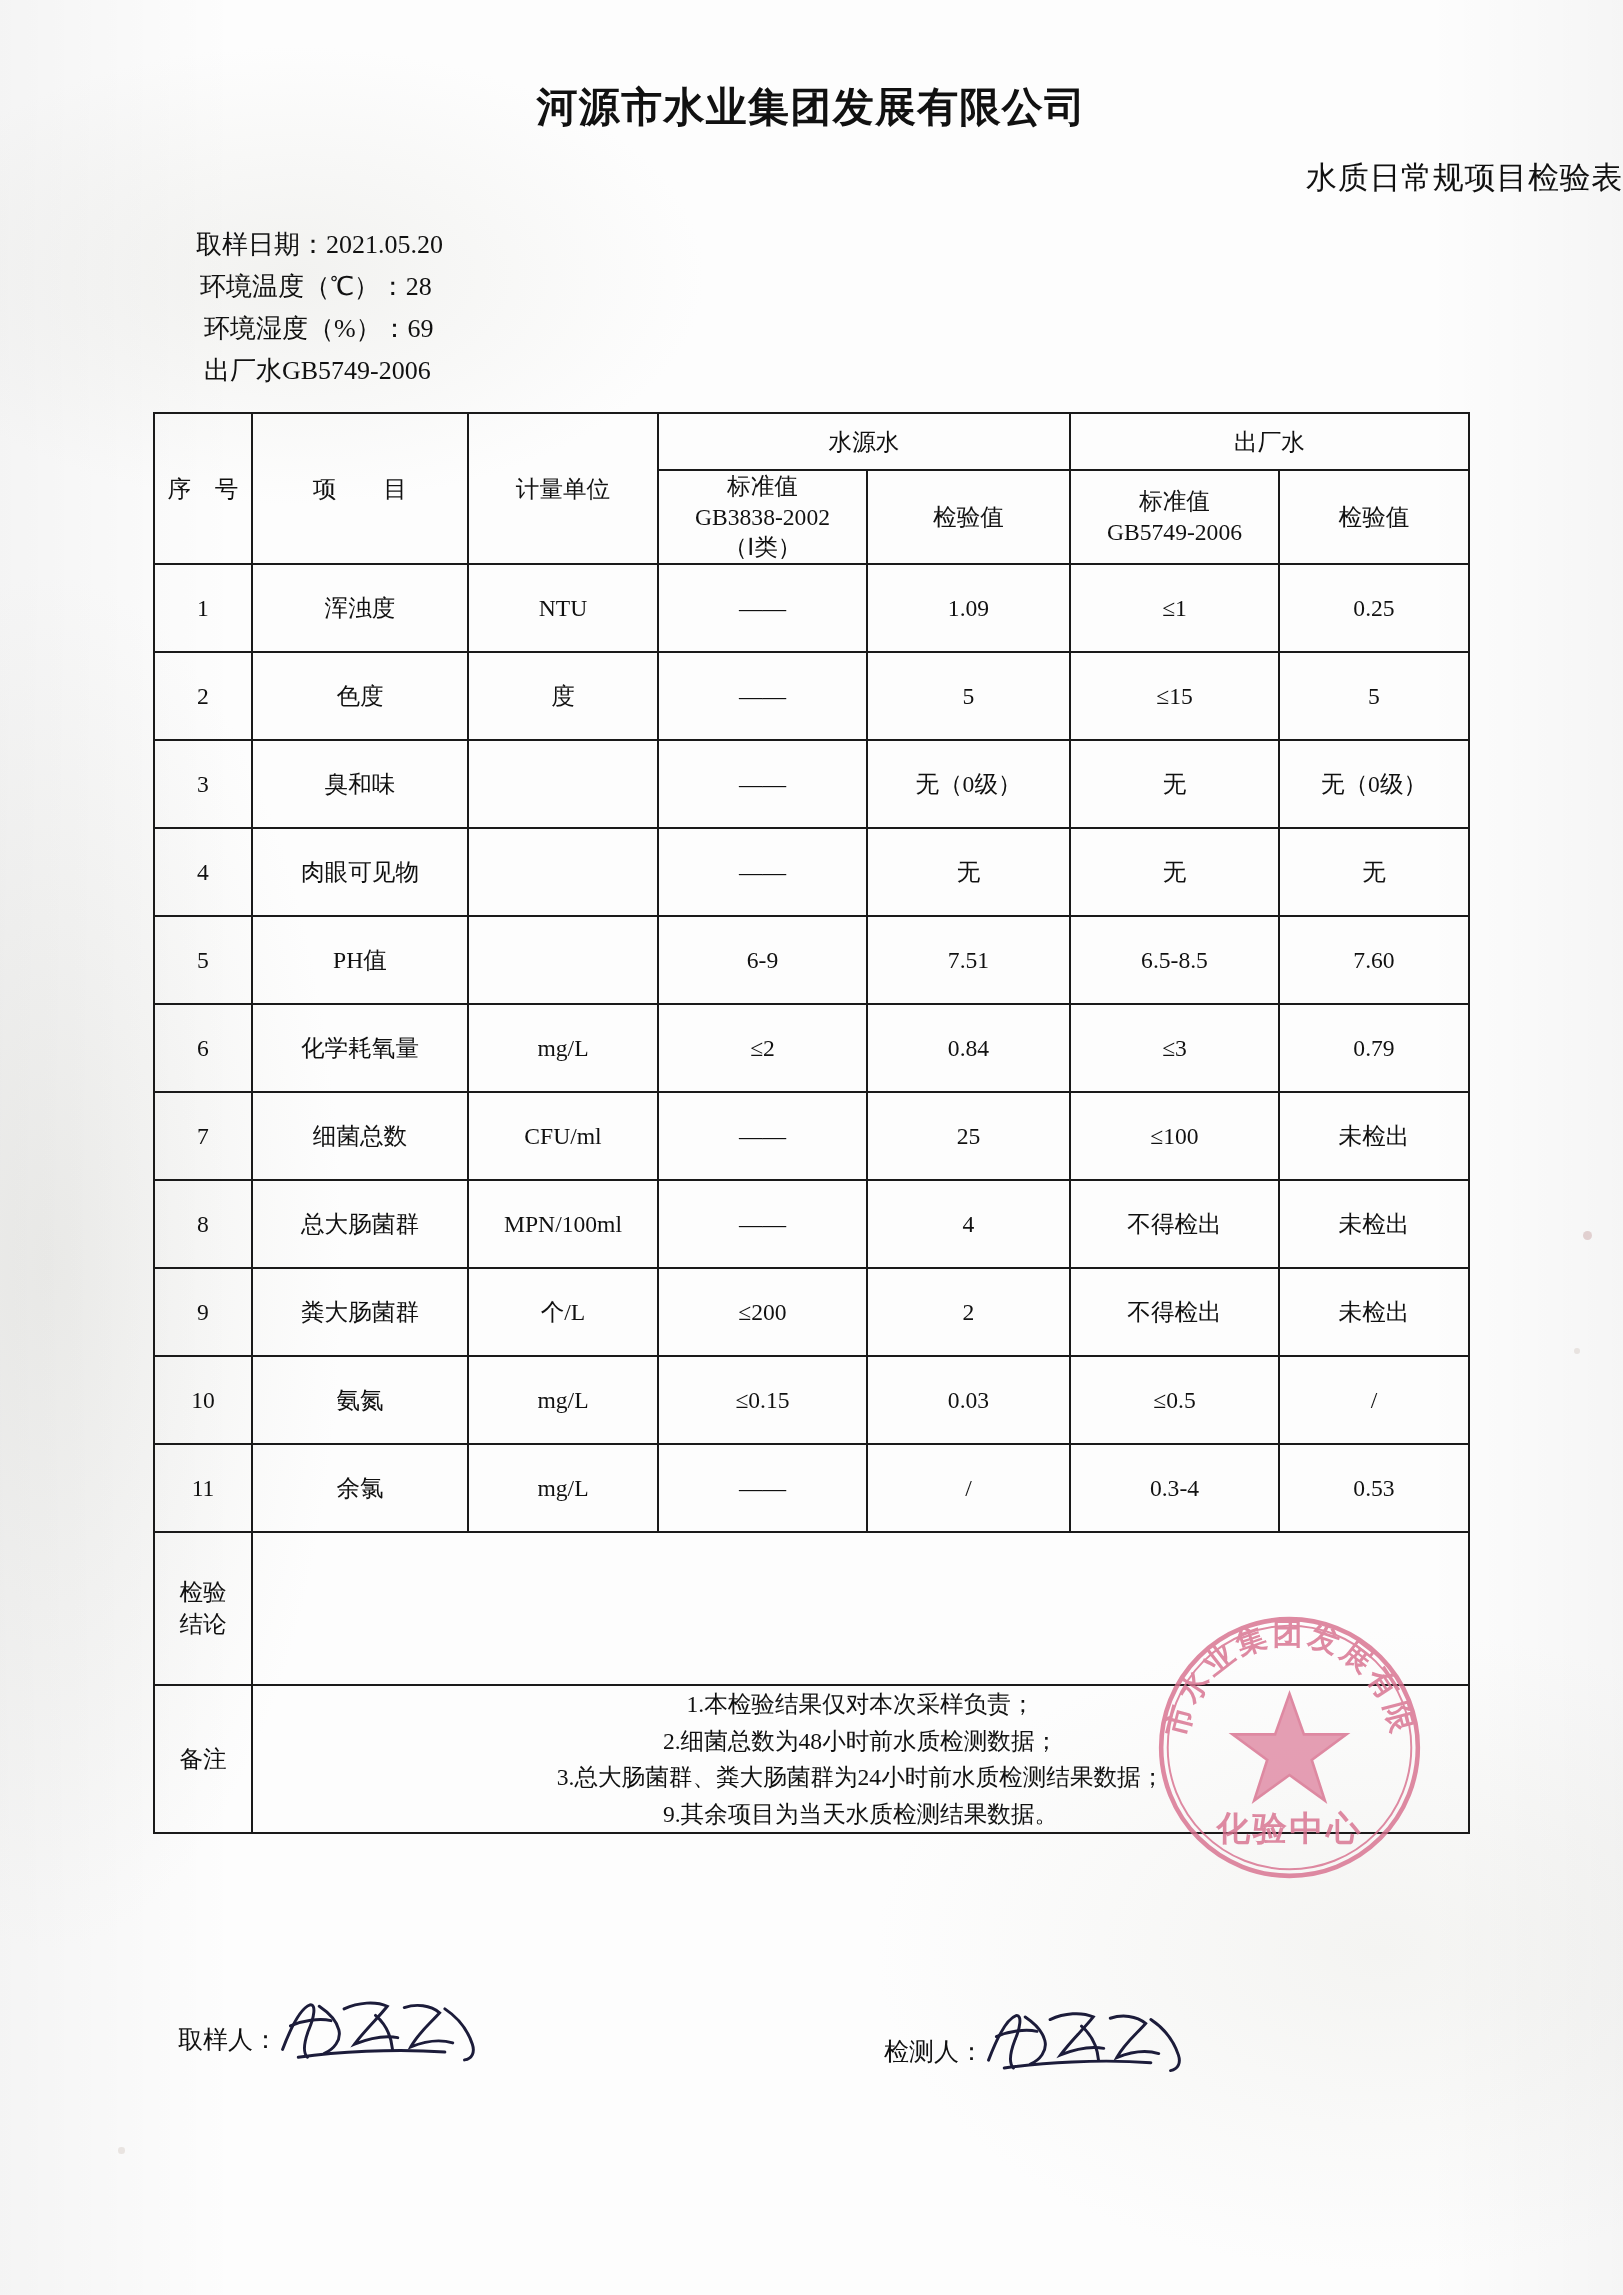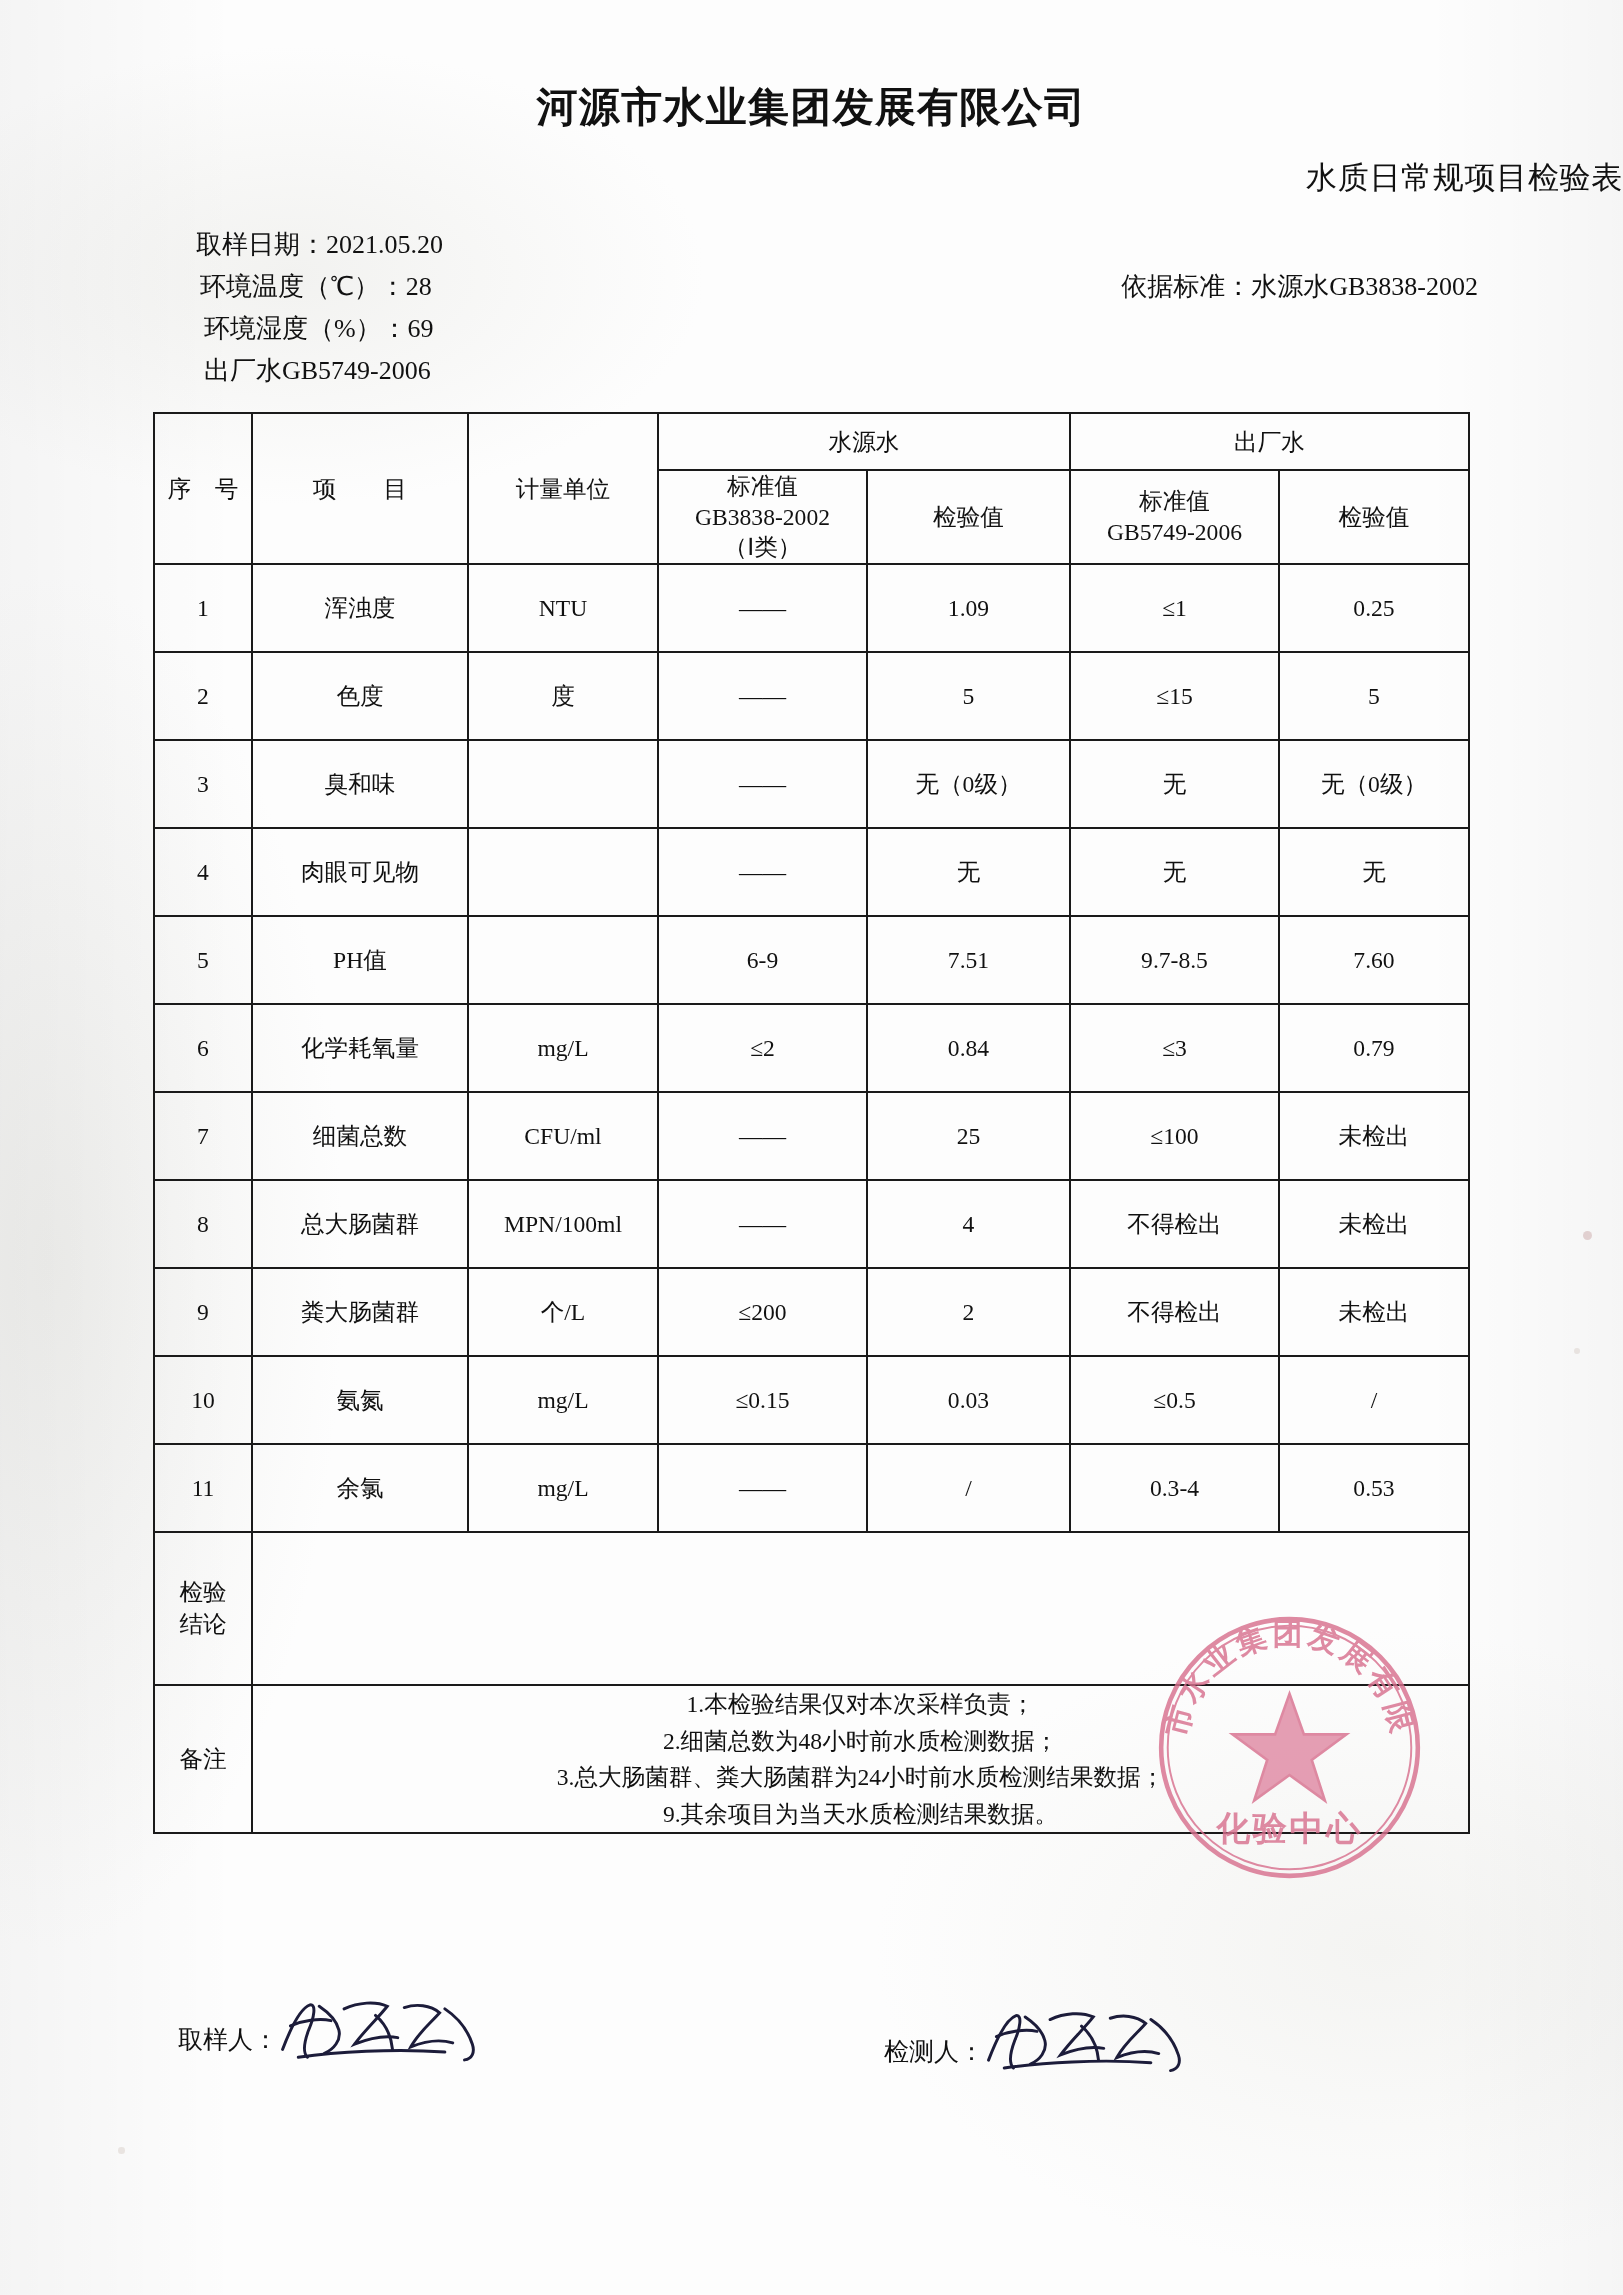--- a/index.html
+++ b/index.html
@@ -179,23 +179,20 @@
 
   <div class="meta">
     <div class="meta-row r1">
       <span class="right">
         <span>取样日期：</span><span class="num">2021.05.20</span>
       </span>
     </div>
     <div class="meta-row r2">
       <span class="left">
         <span>环境温度（℃）：</span><span class="num">28</span>
-      </span>
-      <span class="right">
-        <span>依据标准：</span><span>水源水GB3838-2002</span>
       </span>
     </div>
     <div class="meta-row r3">
       <span class="left">
         <span>环境湿度（%）：</span><span class="num">69</span>
       </span>
       <span class="right">出厂水GB5749-2006</span>
     </div>
   </div>
 
@@ -267,21 +264,21 @@
         <td class="val">无</td>
         <td class="val">无</td>
         <td class="val-b">无</td>
       </tr>
       <tr class="data-row">
         <td class="idx num">5</td>
         <td class="item">PH值</td>
         <td class="unit"></td>
         <td class="val num">6-9</td>
         <td class="val num">7.51</td>
-        <td class="val num">9.7-8.5</td>
+        <td class="val num">6.5-8.5</td>
         <td class="val-b num">7.60</td>
       </tr>
       <tr class="data-row">
         <td class="idx num">6</td>
         <td class="item">化学耗氧量</td>
         <td class="unit num">mg/L</td>
         <td class="val num">≤2</td>
         <td class="val num">0.84</td>
         <td class="val num">≤3</td>
         <td class="val-b num">0.79</td>

